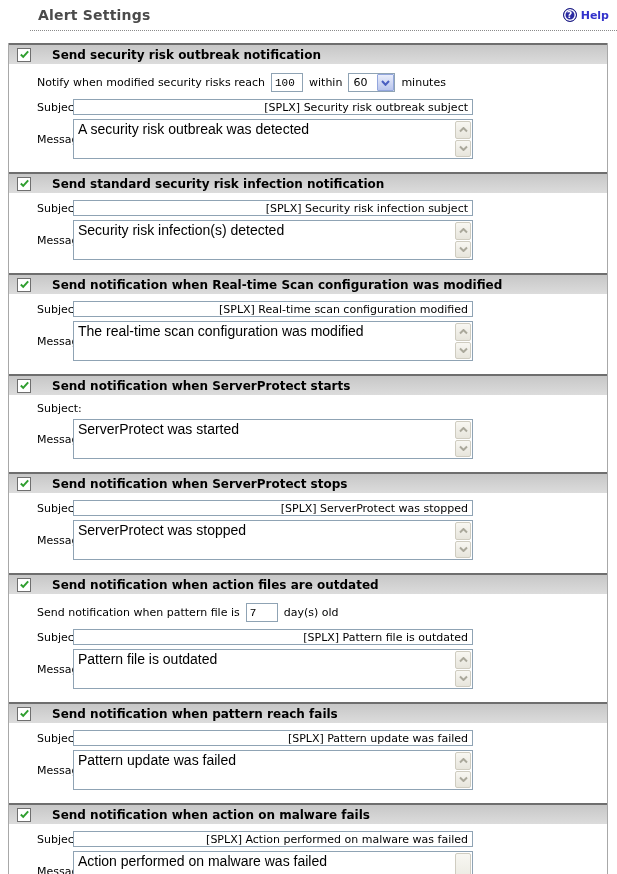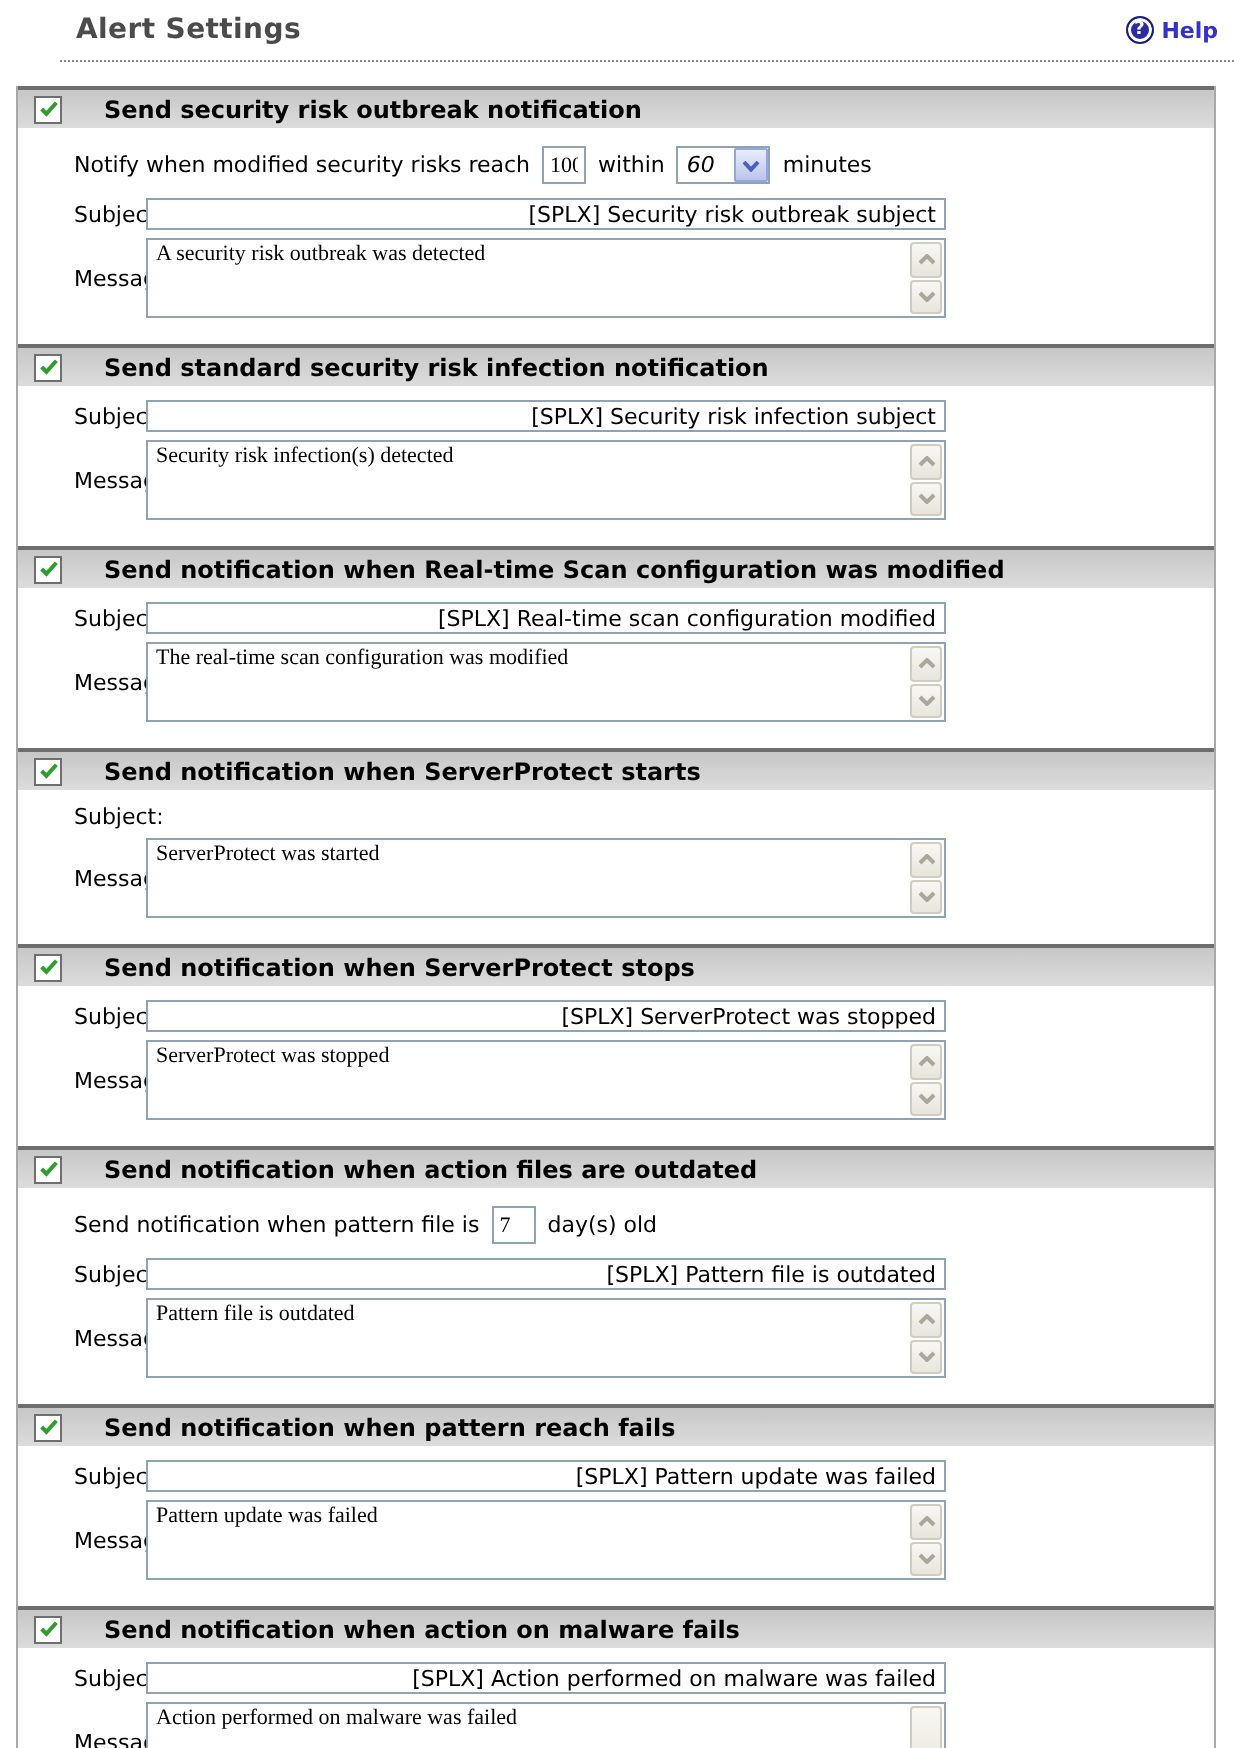--- a/index.html
+++ b/index.html
@@ -59,29 +59,29 @@
   .section-title { font-size:12px; font-weight:bold; color:#000; }
 
   .section-body { padding:7px 0 9px 0; background:#fff; }
 
   .extra-row {
     margin:2px 0 7px 28px;
     display:flex; align-items:center; gap:6px;
     font-size:11px;
   }
   .small-input {
-    width:22px; height:19px;
+    width:32px; height:19px;
     border:1px solid #8fa3b4;
-    font-family:Liberation Serif, serif; font-size:11px;
+    font-family:Liberation Mono, monospace; font-size:11px;
     padding:0 3px;
   }
   .fake-select {
     display:inline-flex; align-items:center;
     border:1px solid #8fa3b4; background:#fff;
-    height:19px; cursor:default;font-style:italic;
+    height:19px; cursor:default;
   }
   .sel-value { width:28px; padding-left:4px; font-size:11px; }
   .sel-btn {
     width:17px; height:17px;
     background:linear-gradient(#e9edfb,#b9c5ec);
     border:1px solid #93a6dd; border-radius:1px;
     display:flex; align-items:center; justify-content:center;
     cursor:pointer;
   }
 
@@ -98,21 +98,21 @@
     padding:0 4px;
     text-align:right;
   }
   .textarea-wrap {
     position:relative; width:400px; height:40px;
     border:1px solid #8fa3b4; background:#fff;
   }
   .message-textarea {
     width:calc(100% - 18px); height:100%;
     border:none; outline:none; resize:none;
-    font-family:Liberation Serif, serif; font-size:11px;
+    font-family:Liberation Sans, sans-serif; font-size:14px;
     padding:1px 4px; overflow:hidden; background:#fff;
   }
   .scroll-strip {
     position:absolute; top:0; right:0;
     width:18px; height:100%;
     display:flex; flex-direction:column; gap:1px;
     padding:1px; background:#fff;
   }
   .scroll-btn {
     flex:1; min-height:0;

